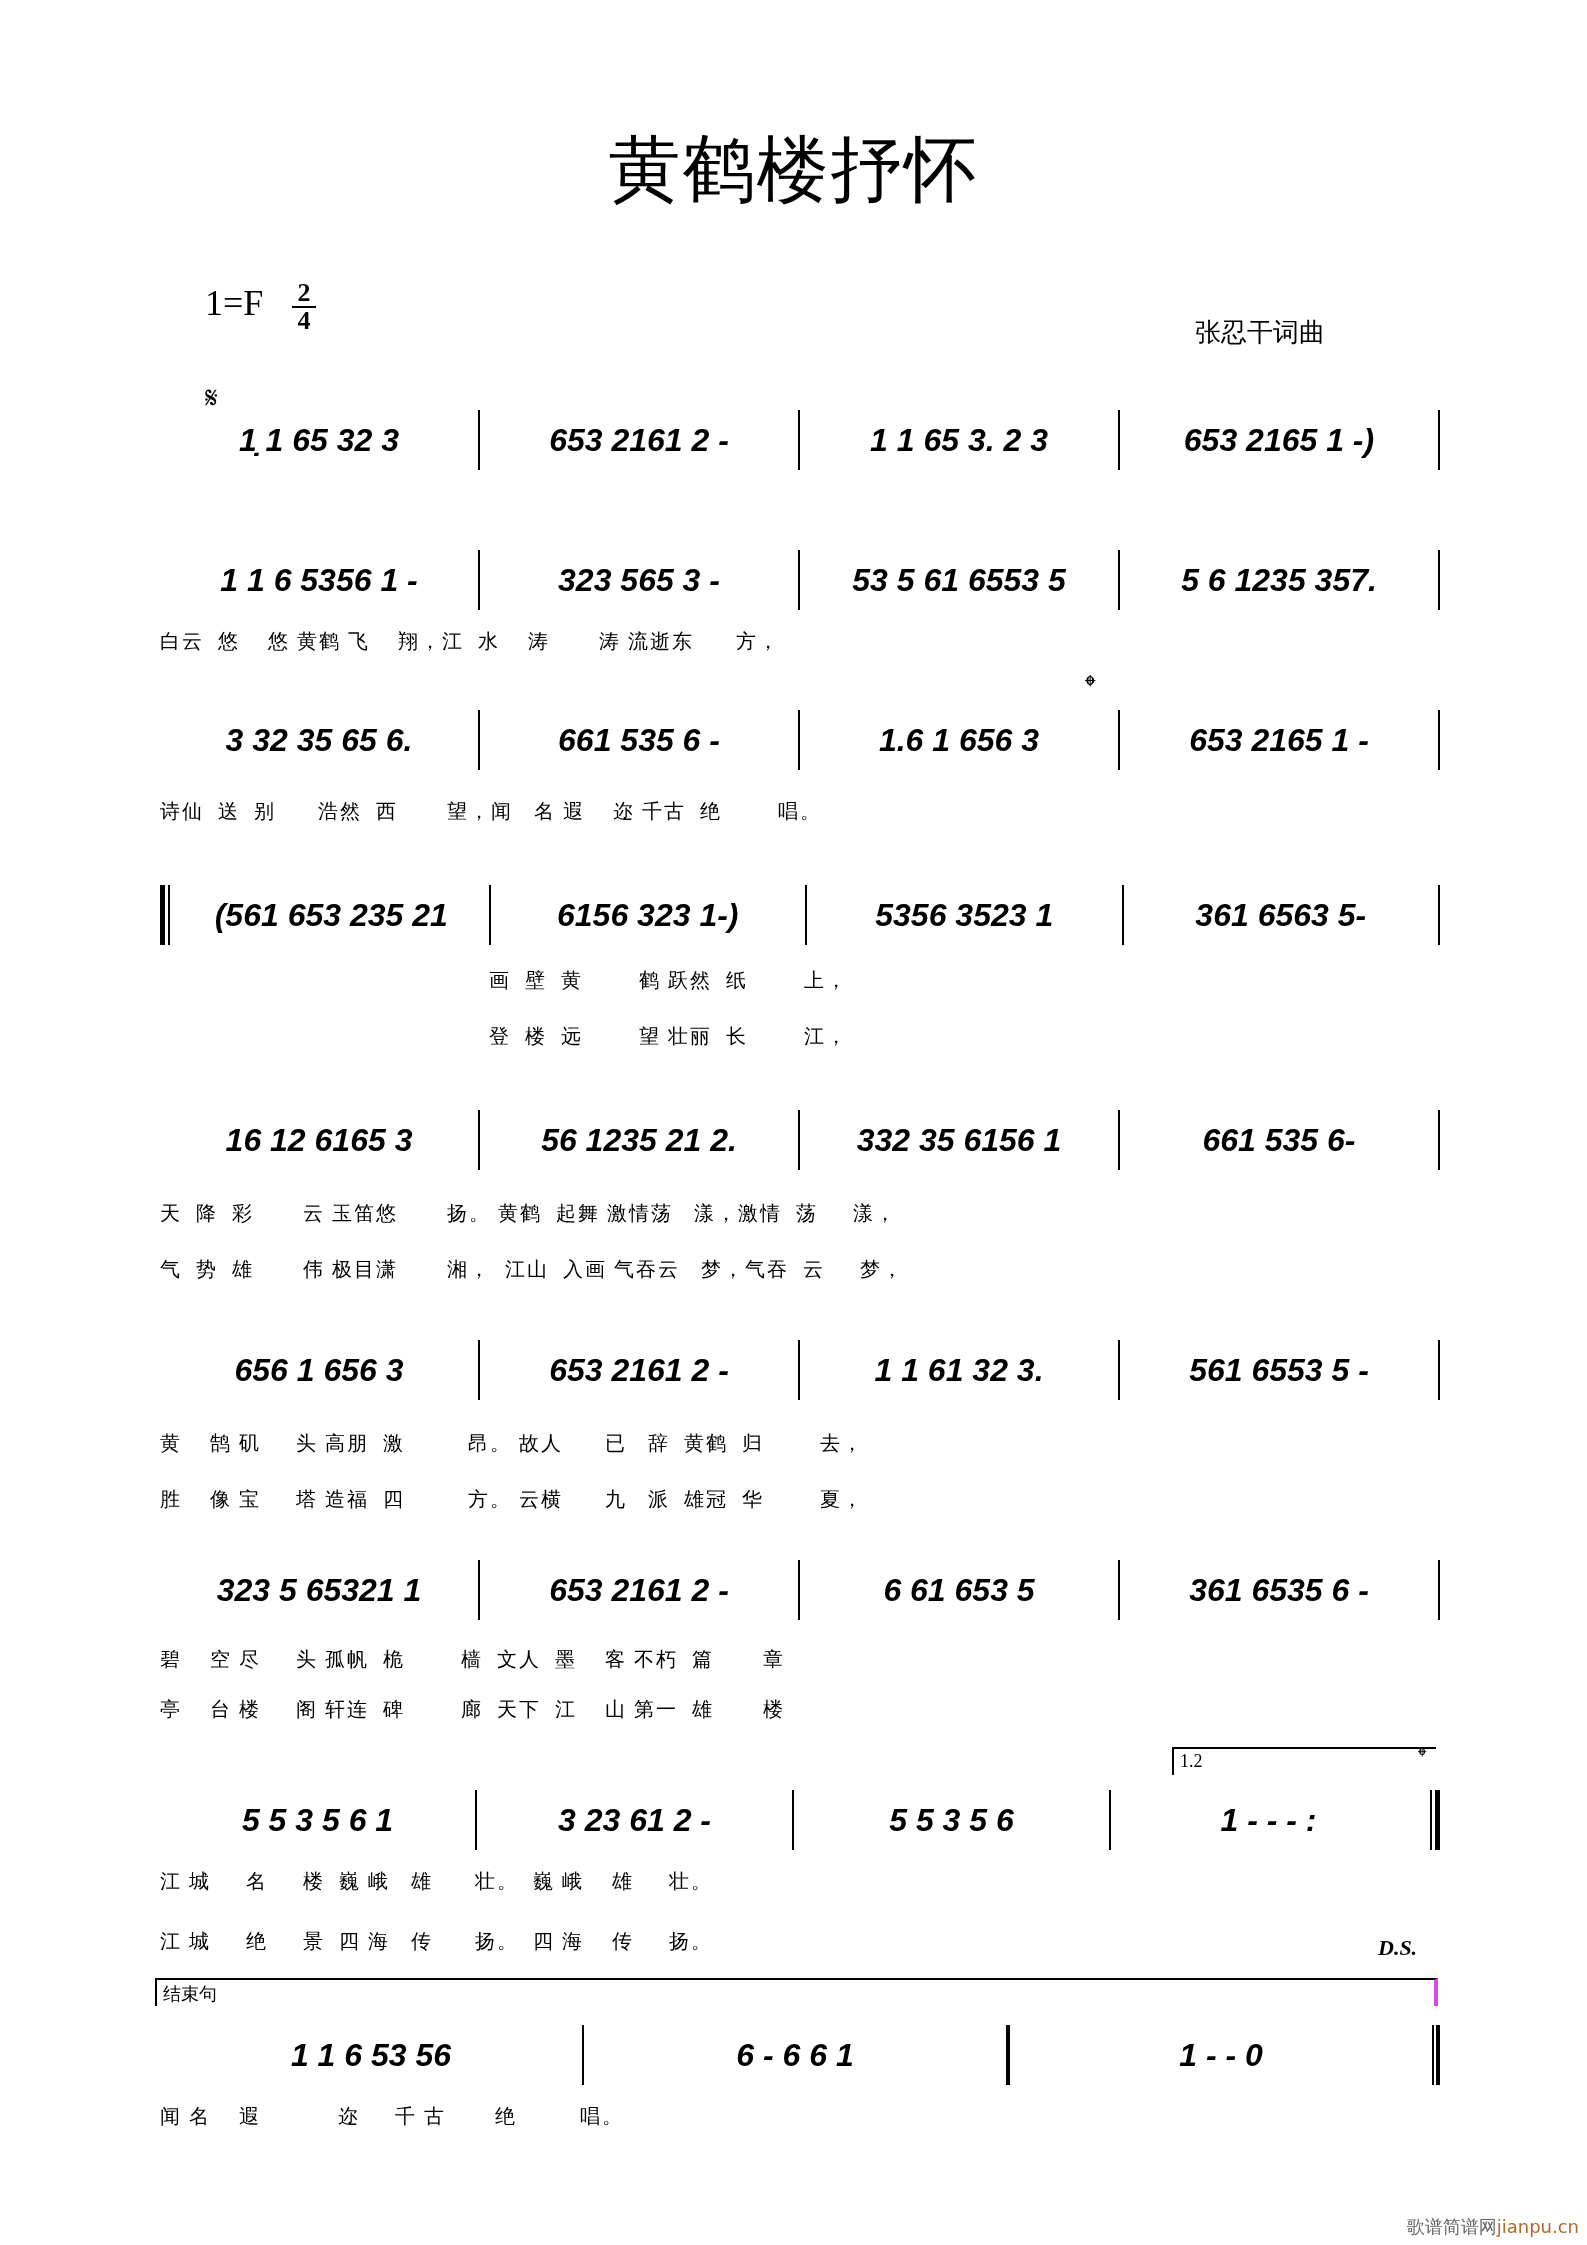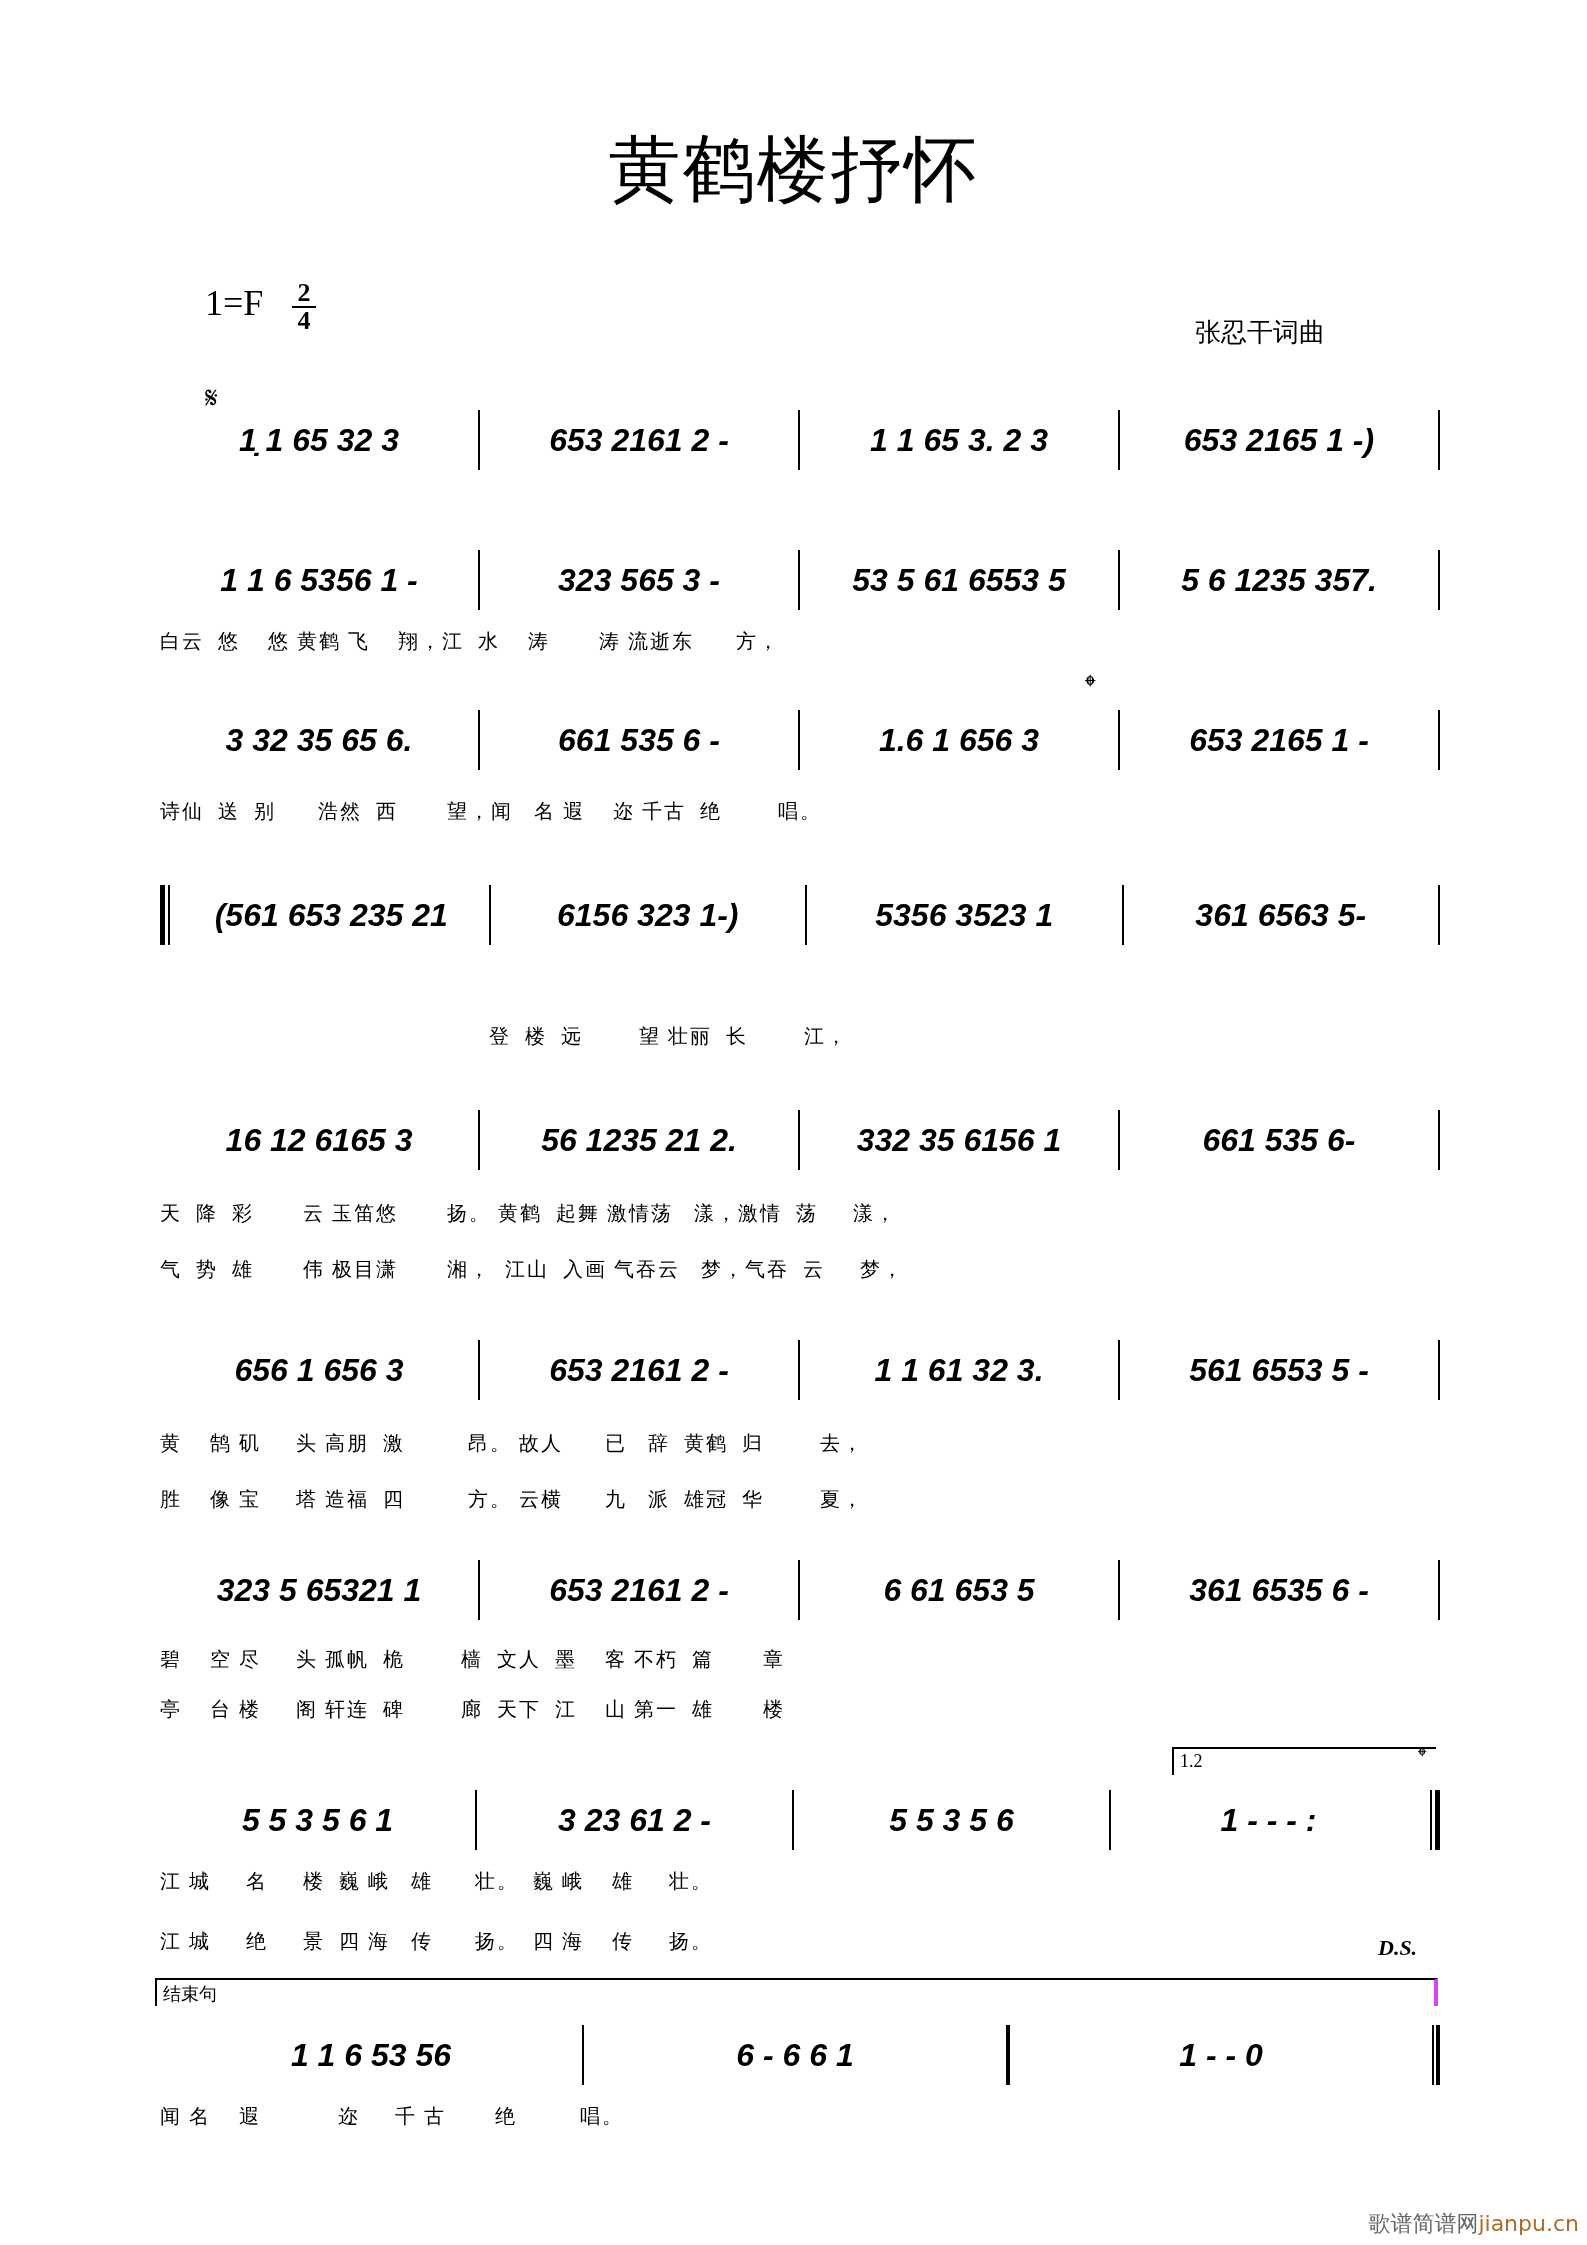--- a/index.html
+++ b/index.html
@@ -17,21 +17,21 @@
   .measure{flex:1;display:flex;align-items:center;justify-content:space-between;padding:0 14px;height:60px;position:relative;font-style:italic;}
   .bar{width:2px;background:#000;height:60px;flex:none;}
   .bar.double{width:8px;background:linear-gradient(to right,#000 0 2px,transparent 2px 4px,#000 4px 8px);}
   .bar.repeat-start{width:14px;position:relative;background:linear-gradient(to right,#000 0 5px,transparent 5px 8px,#000 8px 10px,transparent 10px);}
   .bar.repeat-end{width:14px;background:linear-gradient(to right,transparent 0 4px,#000 4px 6px,transparent 6px 9px,#000 9px 14px);}
   .lyric{position:absolute;left:0;width:1280px;font-size:20px;white-space:pre;font-family:Liberation Serif, serif;letter-spacing:2px;}
   .sign{position:absolute;font-family:"DejaVu Serif",serif;font-size:30px;}
   .volta{position:absolute;border-top:2px solid #000;border-left:2px solid #000;font-family:"Liberation Serif",serif;font-size:18px;padding:2px 6px;}
   .volta.coda-end{border-right:2px solid #000;}
   .ds{position:absolute;font-family:"Liberation Serif",serif;font-style:italic;font-weight:bold;font-size:22px;}
-  .watermark{position:absolute;right:8px;bottom:6px;font-size:22px;color:#666;}
+  .watermark{position:absolute;right:8px;bottom:6px;font-size:18px;color:#666;}
   .watermark .en{color:#b06a2a;}
 </style>
 </head>
 <body>
 
 <div class="title">黄鹤楼抒怀</div>
 <div class="key"><span>1=F</span></div>
 <div class="timesig">
   <div class="num">2</div>
   <div class="den">4</div>
@@ -86,20 +86,21 @@
     <div class="bar repeat-start"></div>
     <div class="measure" style="font-family: &quot;Liberation Sans&quot;, sans-serif; font-weight: bold; font-size: 32px; white-space: pre; justify-content: space-around;">(561 653 235 21</div>
       <div class="bar"></div>
     <div class="measure" style="font-family: &quot;Liberation Sans&quot;, sans-serif; font-weight: bold; font-size: 32px; white-space: pre; justify-content: space-around;">6156 323 1-)</div>
       <div class="bar"></div>
     <div class="measure" style="font-family: &quot;Liberation Sans&quot;, sans-serif; font-weight: bold; font-size: 32px; white-space: pre; justify-content: space-around;">5356 3523 1</div>
       <div class="bar"></div>
     <div class="measure" style="font-family: &quot;Liberation Sans&quot;, sans-serif; font-weight: bold; font-size: 32px; white-space: pre; justify-content: space-around;">361 6563 5-</div>
       <div class="bar"></div>
   </div>
+  <div class="lyric" style="top:82px;">                                               画  壁  黄        鹤 跃然  纸        上，</div>
   <div class="lyric" style="top:138px;">                                               登  楼  远        望 壮丽  长        江，</div>
 </div>
 
 <div class="system" style="top:1110px;">
   <div class="measures">
     <div class="measure" style="font-family: &quot;Liberation Sans&quot;, sans-serif; font-weight: bold; font-size: 32px; white-space: pre; justify-content: space-around;">16 12 6165 3</div>
       <div class="bar"></div>
     <div class="measure" style="font-family: &quot;Liberation Sans&quot;, sans-serif; font-weight: bold; font-size: 32px; white-space: pre; justify-content: space-around;">56 1235 21 2.</div>
       <div class="bar"></div>
     <div class="measure" style="font-family: &quot;Liberation Sans&quot;, sans-serif; font-weight: bold; font-size: 32px; white-space: pre; justify-content: space-around;">332 35 6156 1</div>

